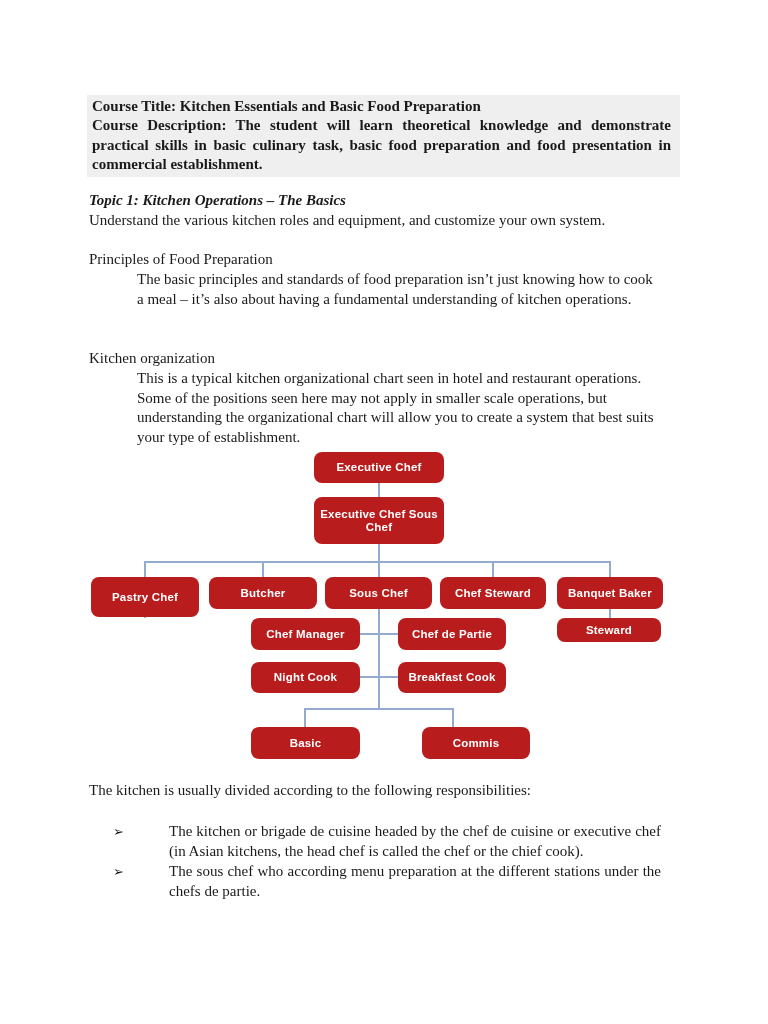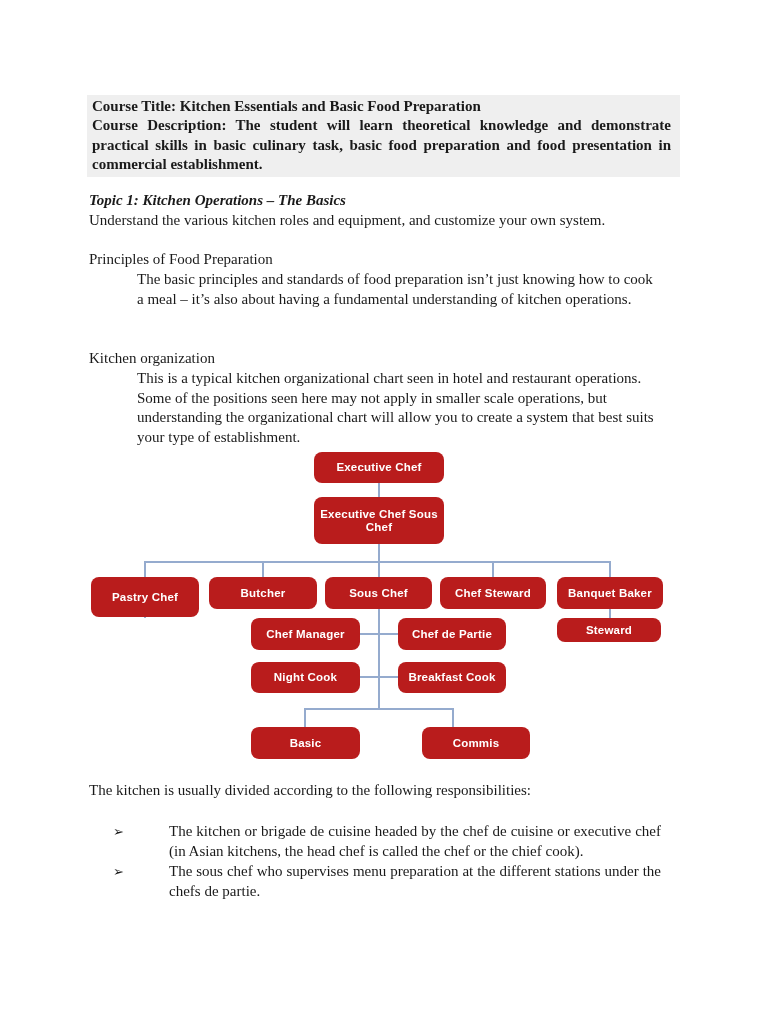--- a/index.html
+++ b/index.html
@@ -153,18 +153,18 @@
 
   <div class="responsibilities">
     <p>The kitchen is usually divided according to the following responsibilities:</p>
     <div class="bullet-list">
       <div class="bullet-row">
         <span class="bullet-glyph">➢</span>
         <span class="bullet-text">The kitchen or brigade de cuisine headed by the chef de cuisine or executive chef (in Asian kitchens, the head chef is called the chef or the chief cook).</span>
       </div>
       <div class="bullet-row">
         <span class="bullet-glyph">➢</span>
-        <span class="bullet-text">The sous chef who supervises menu preparation at the different stations under the chefs de partie.</span>
+        <span class="bullet-text">The sous chef who according menu preparation at the different stations under the chefs de partie.</span>
       </div>
     </div>
   </div>
 
 </div>
 
 </body></html>

